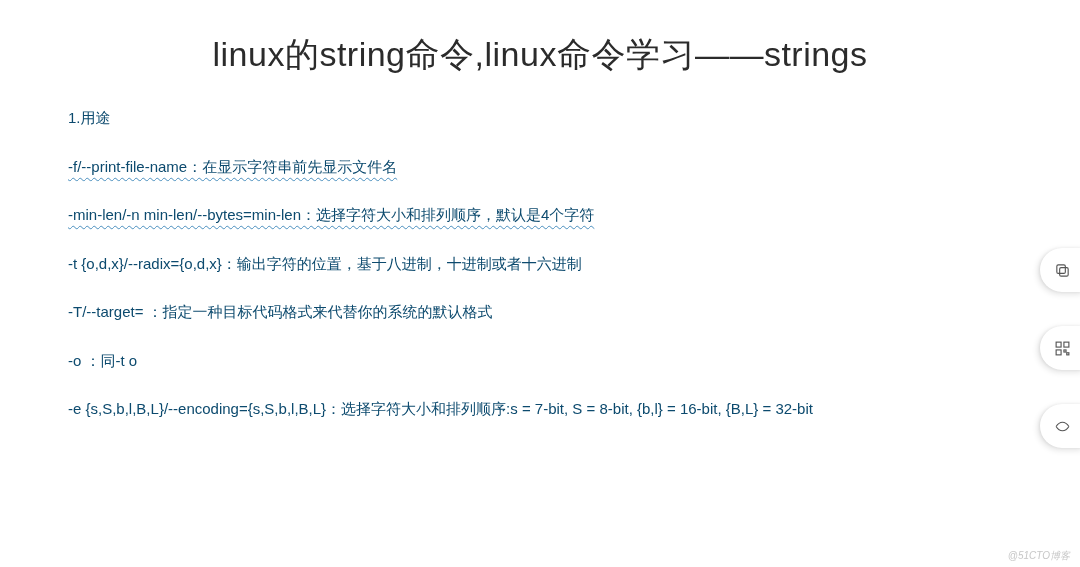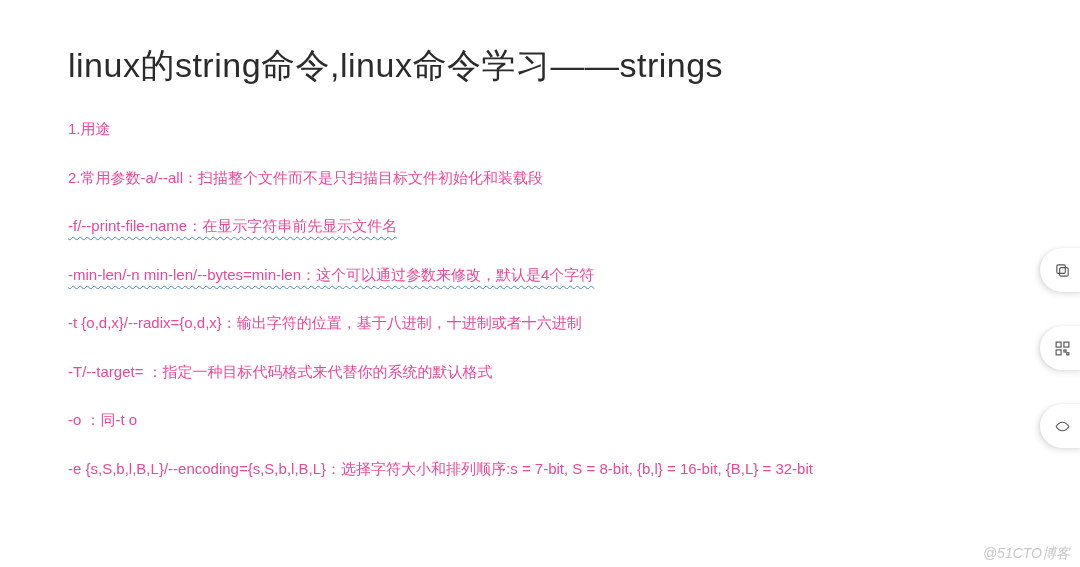--- a/index.html
+++ b/index.html
@@ -13,42 +13,43 @@
     color: #333333;
     overflow: hidden;
     position: relative;
   }
   .page {
     padding: 32px 68px 20px 68px;
   }
   h1 {
     font-weight: 400;
     font-size: 34px;
-    margin: 11px 0 26px 0;
+    text-align: center;
+    margin: 0 0 26px 0;
     color: #2b2b2b;
     letter-spacing: 0.5px;
   }
   p {
     margin: 0 0 20px 0;
     font-size: 15px;
     line-height: 1.9;
-    color: #ec4899;
+    color: #0c4a6e;
   }
   .wavy {
     text-decoration-line: underline;
     text-decoration-style: wavy;
     text-decoration-color: #4a8fbe;
     text-decoration-thickness: 1px;
     text-underline-offset: 5px;
   }
   .watermark {
     position: absolute;
     right: 10px;
     bottom: 4px;
-    font-size: 14px;
+    font-size: 10px;
     color: #c7c7c7;
     font-style: italic;
     margin-left: 48px;
   }
   .side-tools {
     position: absolute;
     right: 0;
     top: 248px;
     width: 40px;
     display: flex;
@@ -73,25 +74,24 @@
 </style>
 </head>
 <body>
 
 <div class="page">
   <h1>linux的string命令,linux命令学习——strings</h1>
 
   <p>1.用途</p>
 
 
-  <p>2.常用参数-a/--all：扫描整个文件而不是只扫描目标文件初始化和装载段</p>
 
   <p><span class="wavy">-f/--print-file-name：在显示字符串前先显示文件名</span></p>
 
-  <p><span class="wavy">-min-len/-n min-len/--bytes=min-len：这个可以通过参数来修改，默认是4个字符</span></p>
+  <p><span class="wavy">-min-len/-n min-len/--bytes=min-len：选择字符大小和排列顺序，默认是4个字符</span></p>
 
   <p>-t {o,d,x}/--radix={o,d,x}：输出字符的位置，基于八进制，十进制或者十六进制</p>
 
   <p>-T/--target= ：指定一种目标代码格式来代替你的系统的默认格式</p>
 
   <p>-o ：同-t o</p>
 
   <p>-e {s,S,b,l,B,L}/--encoding={s,S,b,l,B,L}：选择字符大小和排列顺序:s = 7-bit, S = 8-bit, {b,l} = 16-bit, {B,L} = 32-bit</p>
 </div>
 

